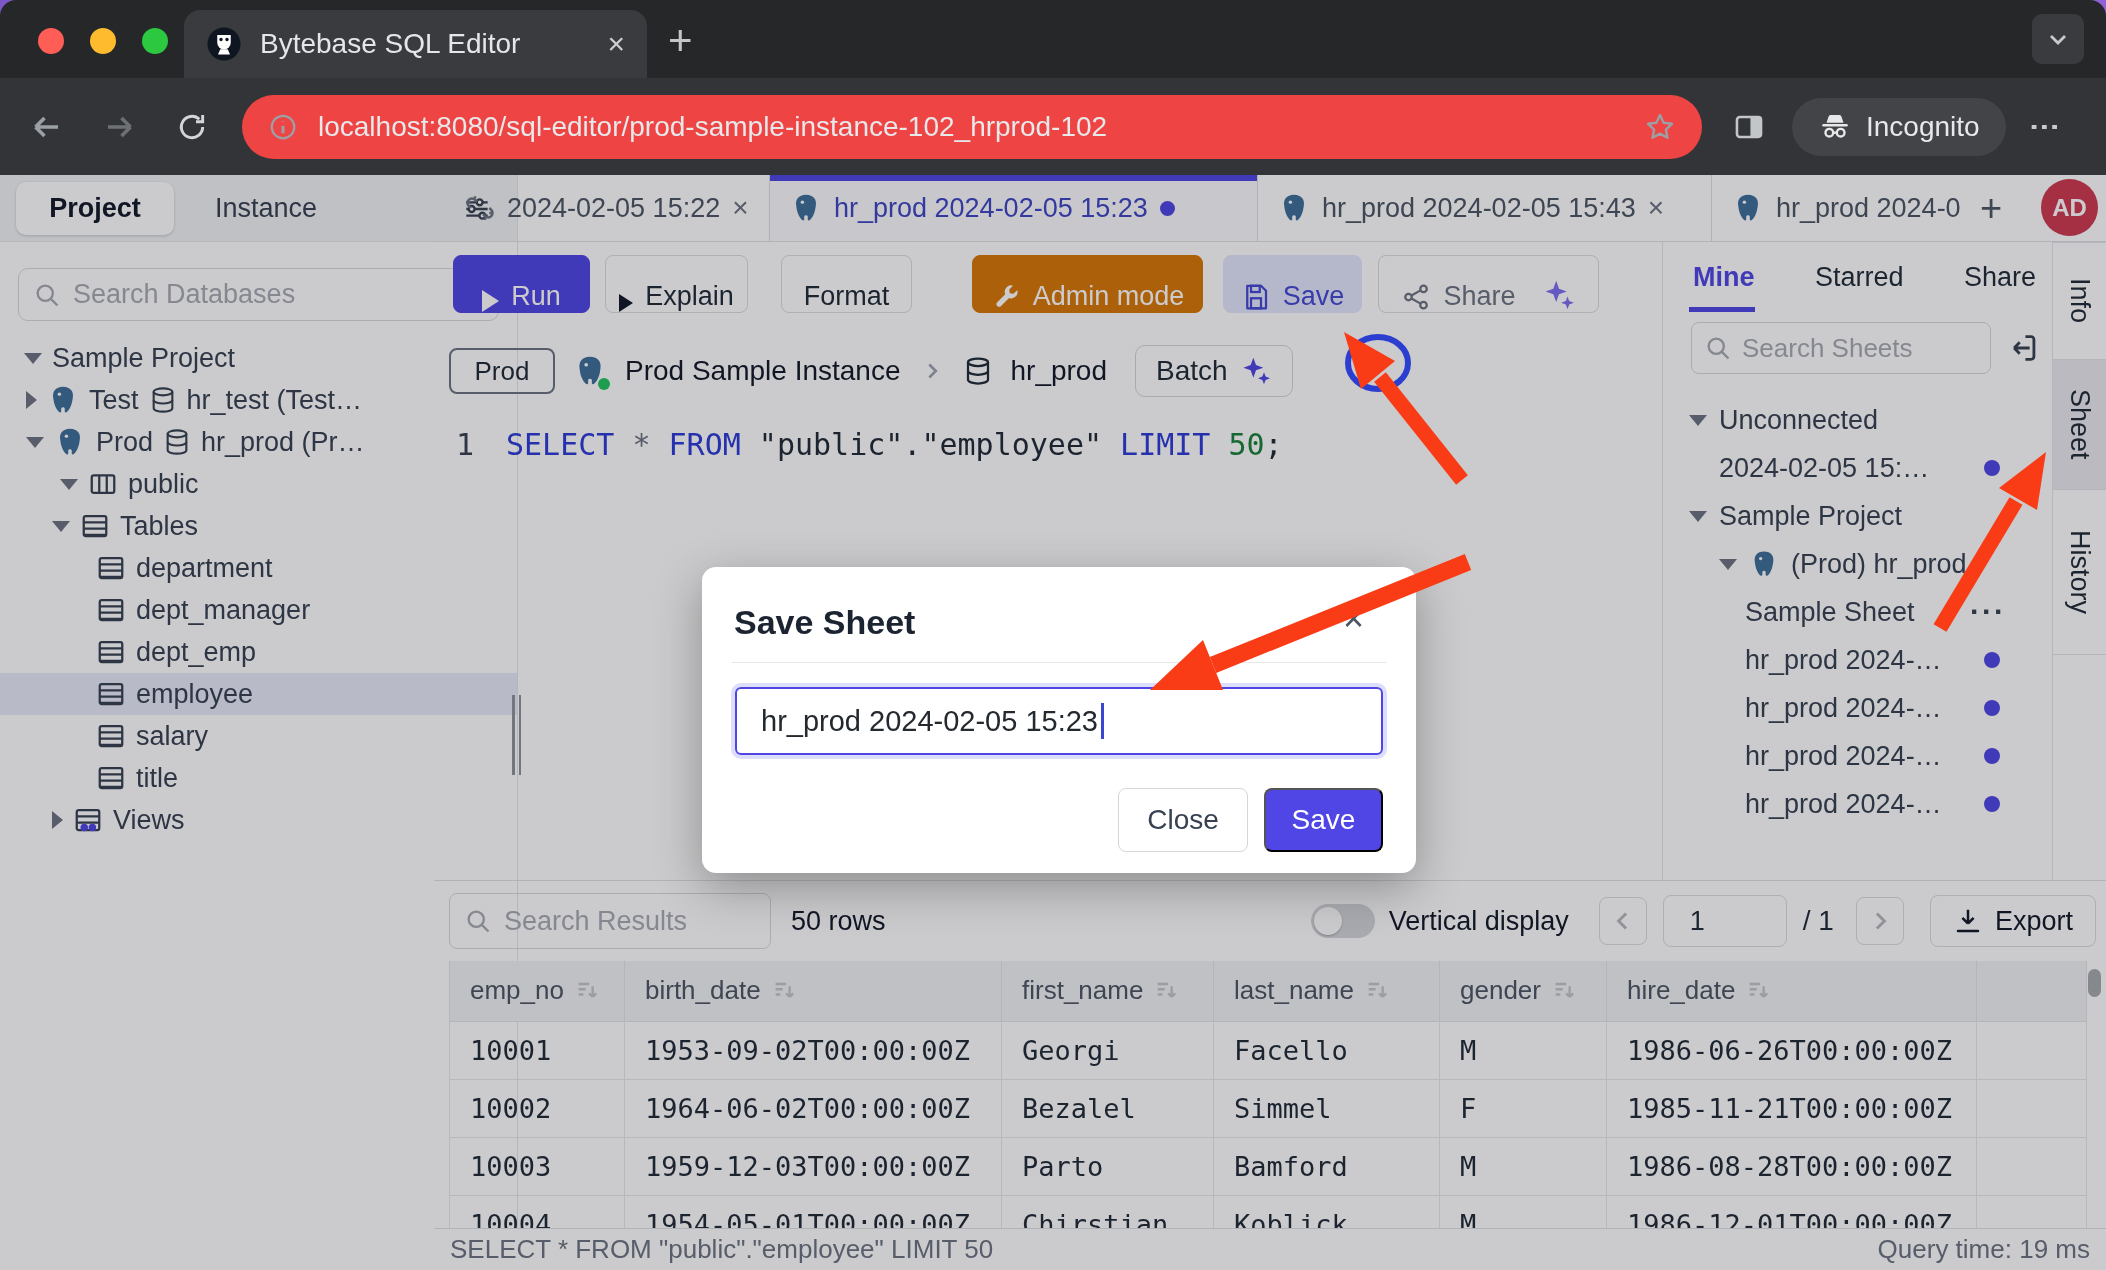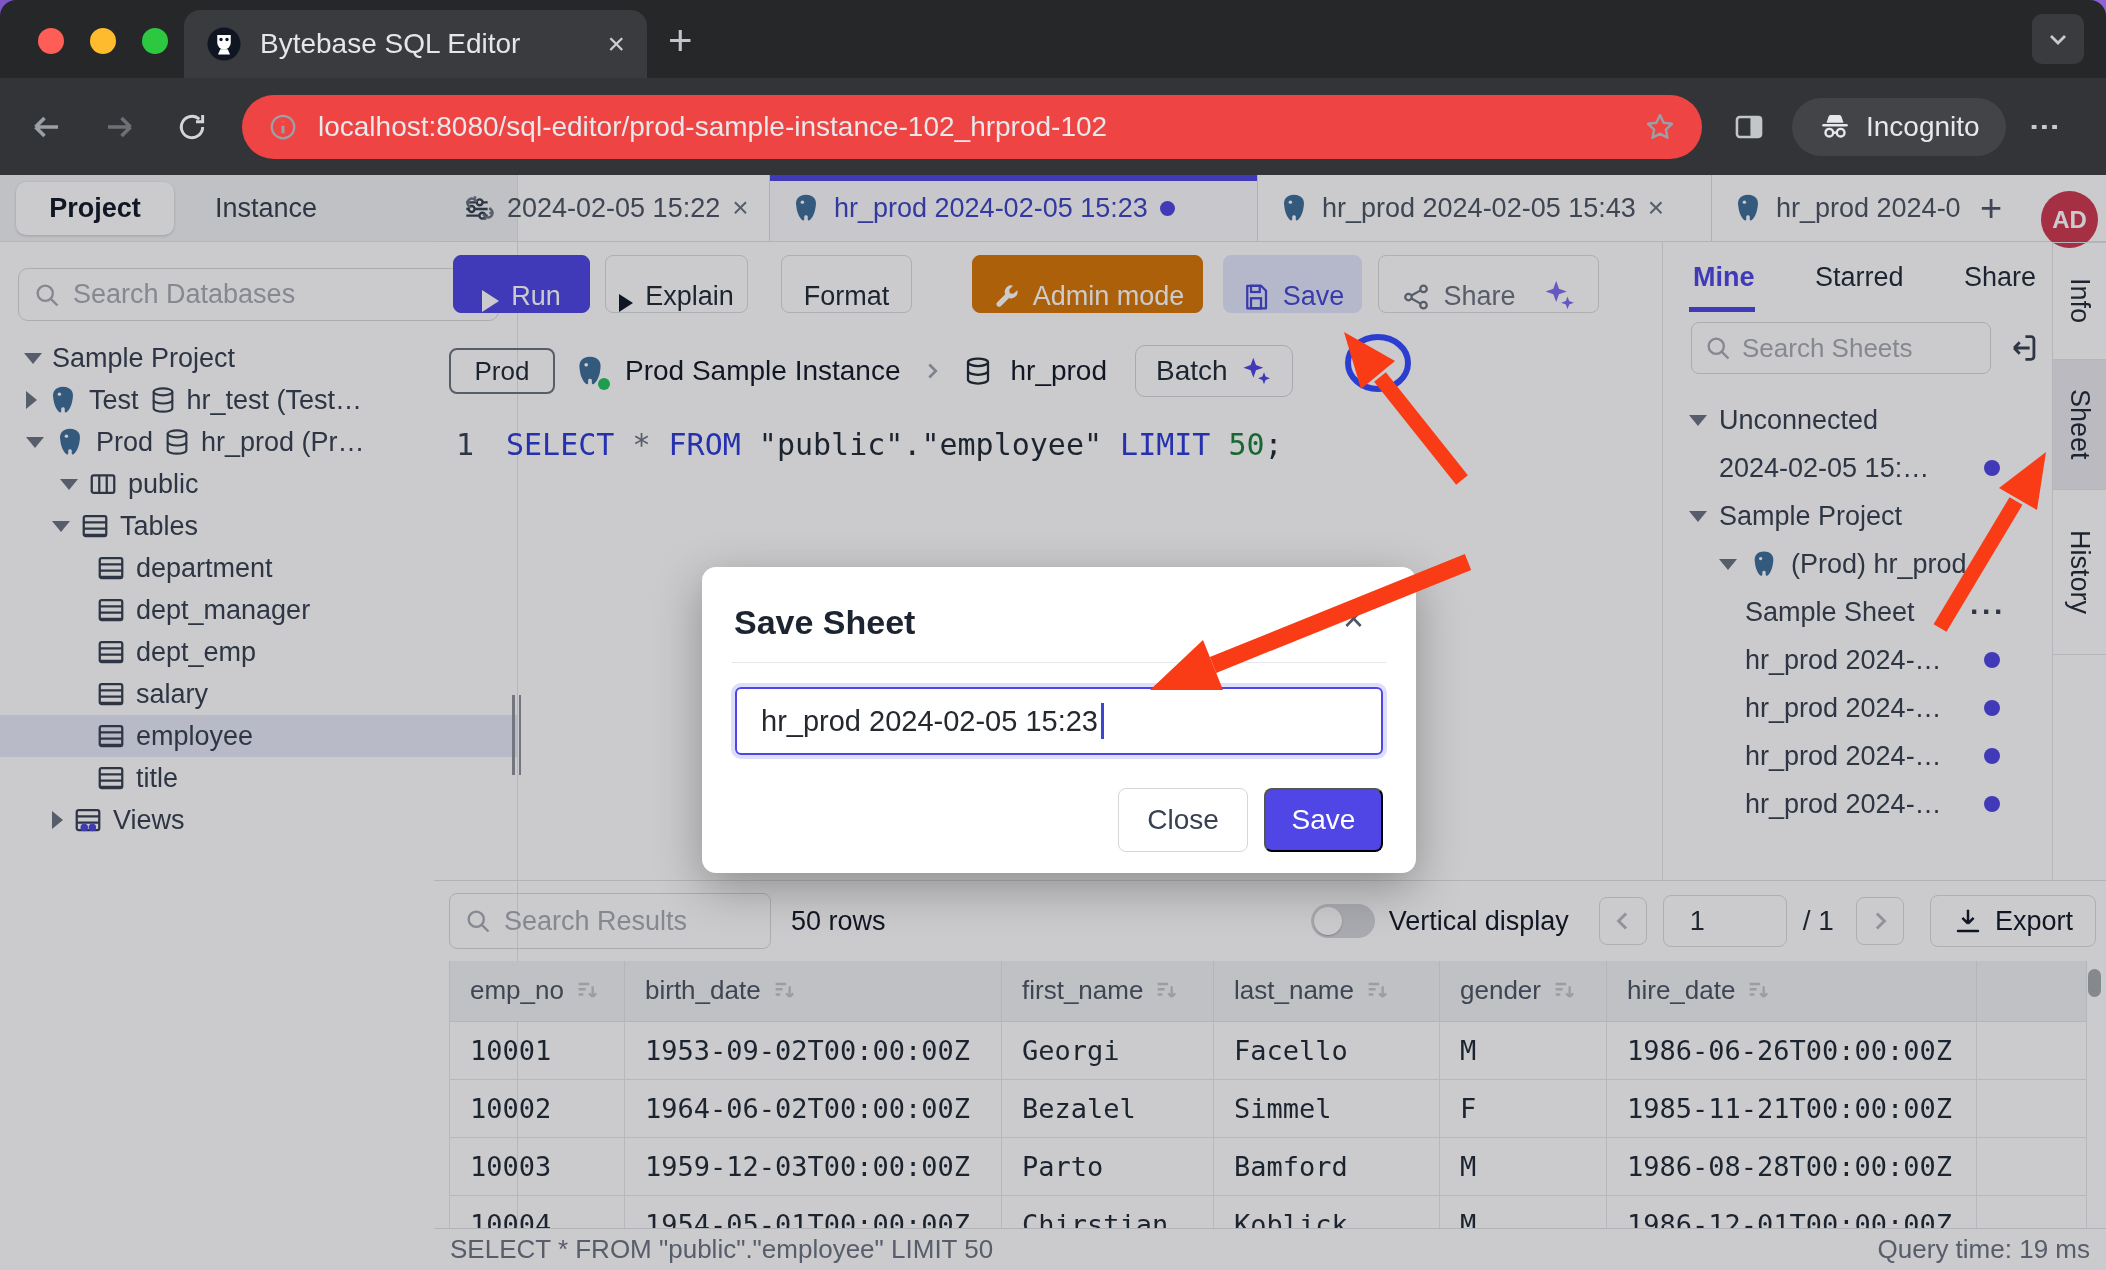--- a/index.html
+++ b/index.html
@@ -51,21 +51,21 @@
 
   
   .main { position:absolute; left:434px; top:0; right:0; bottom:0; }
   .tabstrip { position:relative; height:67px; border-bottom:1px solid #dfe1e5; display:flex; padding-left:11px; }
   .etab { display:flex; align-items:center; gap:12px; padding:0 20px; border-right:1px solid #dcdee2; font-size:27px; color:#4b5563; position:relative; white-space:nowrap; overflow:hidden; }
   .etab.active { background:#fbfbfe; color:#3d45c4; border-right:1px solid #dcdee2; }
   .etab.active::before { content:""; position:absolute; left:0; top:0; right:0; height:6px; background:#4f46e5; }
   .etab .x { color:#6b7280; font-size:28px; }
   .etab .dot { width:15px; height:15px; border-radius:50%; background:#4f46e5; }
   .addtab { display:flex; align-items:center; padding:0 20px; color:#4b5563; font-size:38px; font-weight:300; }
-  .avatar { position:absolute; right:8px; top:16px; width:57px; height:57px; border-radius:50%; background:#cf3950; color:#fff; font-size:24px; font-weight:700; display:flex; align-items:center; justify-content:center; }
+  .avatar { position:absolute; right:8px; top:4px; width:57px; height:57px; border-radius:50%; background:#cf3950; color:#fff; font-size:24px; font-weight:700; display:flex; align-items:center; justify-content:center; }
 
   .editor { position:absolute; left:0; top:67px; width:1228px; height:638px; }
   .toolbar { margin-top:13px; display:flex; align-items:center; padding-left:19px; }
   .btn { height:58px; border-radius:8px; display:flex; align-items:flex-end; justify-content:center; gap:12px; font-size:27px; border:1px solid #d9dbde; background:#fff; color:#1f2937; }
   .btn-run { width:137px; background:#4f46e5; border-color:#4f46e5; color:#fff; }
   .btn-explain { width:143px; margin-left:15px; }
   .btn-format { width:131px; margin-left:33px; }
   .btn-admin { width:231px; margin-left:60px; background:#d97706; border-color:#d97706; color:#fff; }
   .btn-save { width:139px; margin-left:20px; background:#e3e7fd; border-color:#e3e7fd; color:#4347d1; }
   .btn-share { width:221px; margin-left:16px; color:#6b7280; }
@@ -388,31 +388,31 @@
               <use href="#i-table"></use>
             </svg>
           <span>dept_manager</span>
         </div>
         <div class="trow ind4">
           <svg class="icon" width="30" height="30" style="color:#374151">
               <use href="#i-table"></use>
             </svg>
           <span>dept_emp</span>
         </div>
+        <div class="trow ind4 sel">
+          <svg class="icon" width="30" height="30" style="color:#374151">
+              <use href="#i-table"></use>
+            </svg>
+          <span>employee</span>
+        </div>
         <div class="trow ind4">
           <svg class="icon" width="30" height="30" style="color:#374151">
               <use href="#i-table"></use>
             </svg>
           <span>salary</span>
-        </div>
-        <div class="trow ind4 sel">
-          <svg class="icon" width="30" height="30" style="color:#374151">
-              <use href="#i-table"></use>
-            </svg>
-          <span>employee</span>
         </div>
         <div class="trow ind4">
           <svg class="icon" width="30" height="30" style="color:#374151">
               <use href="#i-table"></use>
             </svg>
           <span>title</span>
         </div>
         <div class="trow ind3">
           <span class="car right"></span>
           <svg class="icon" width="30" height="30" style="color:#374151">

